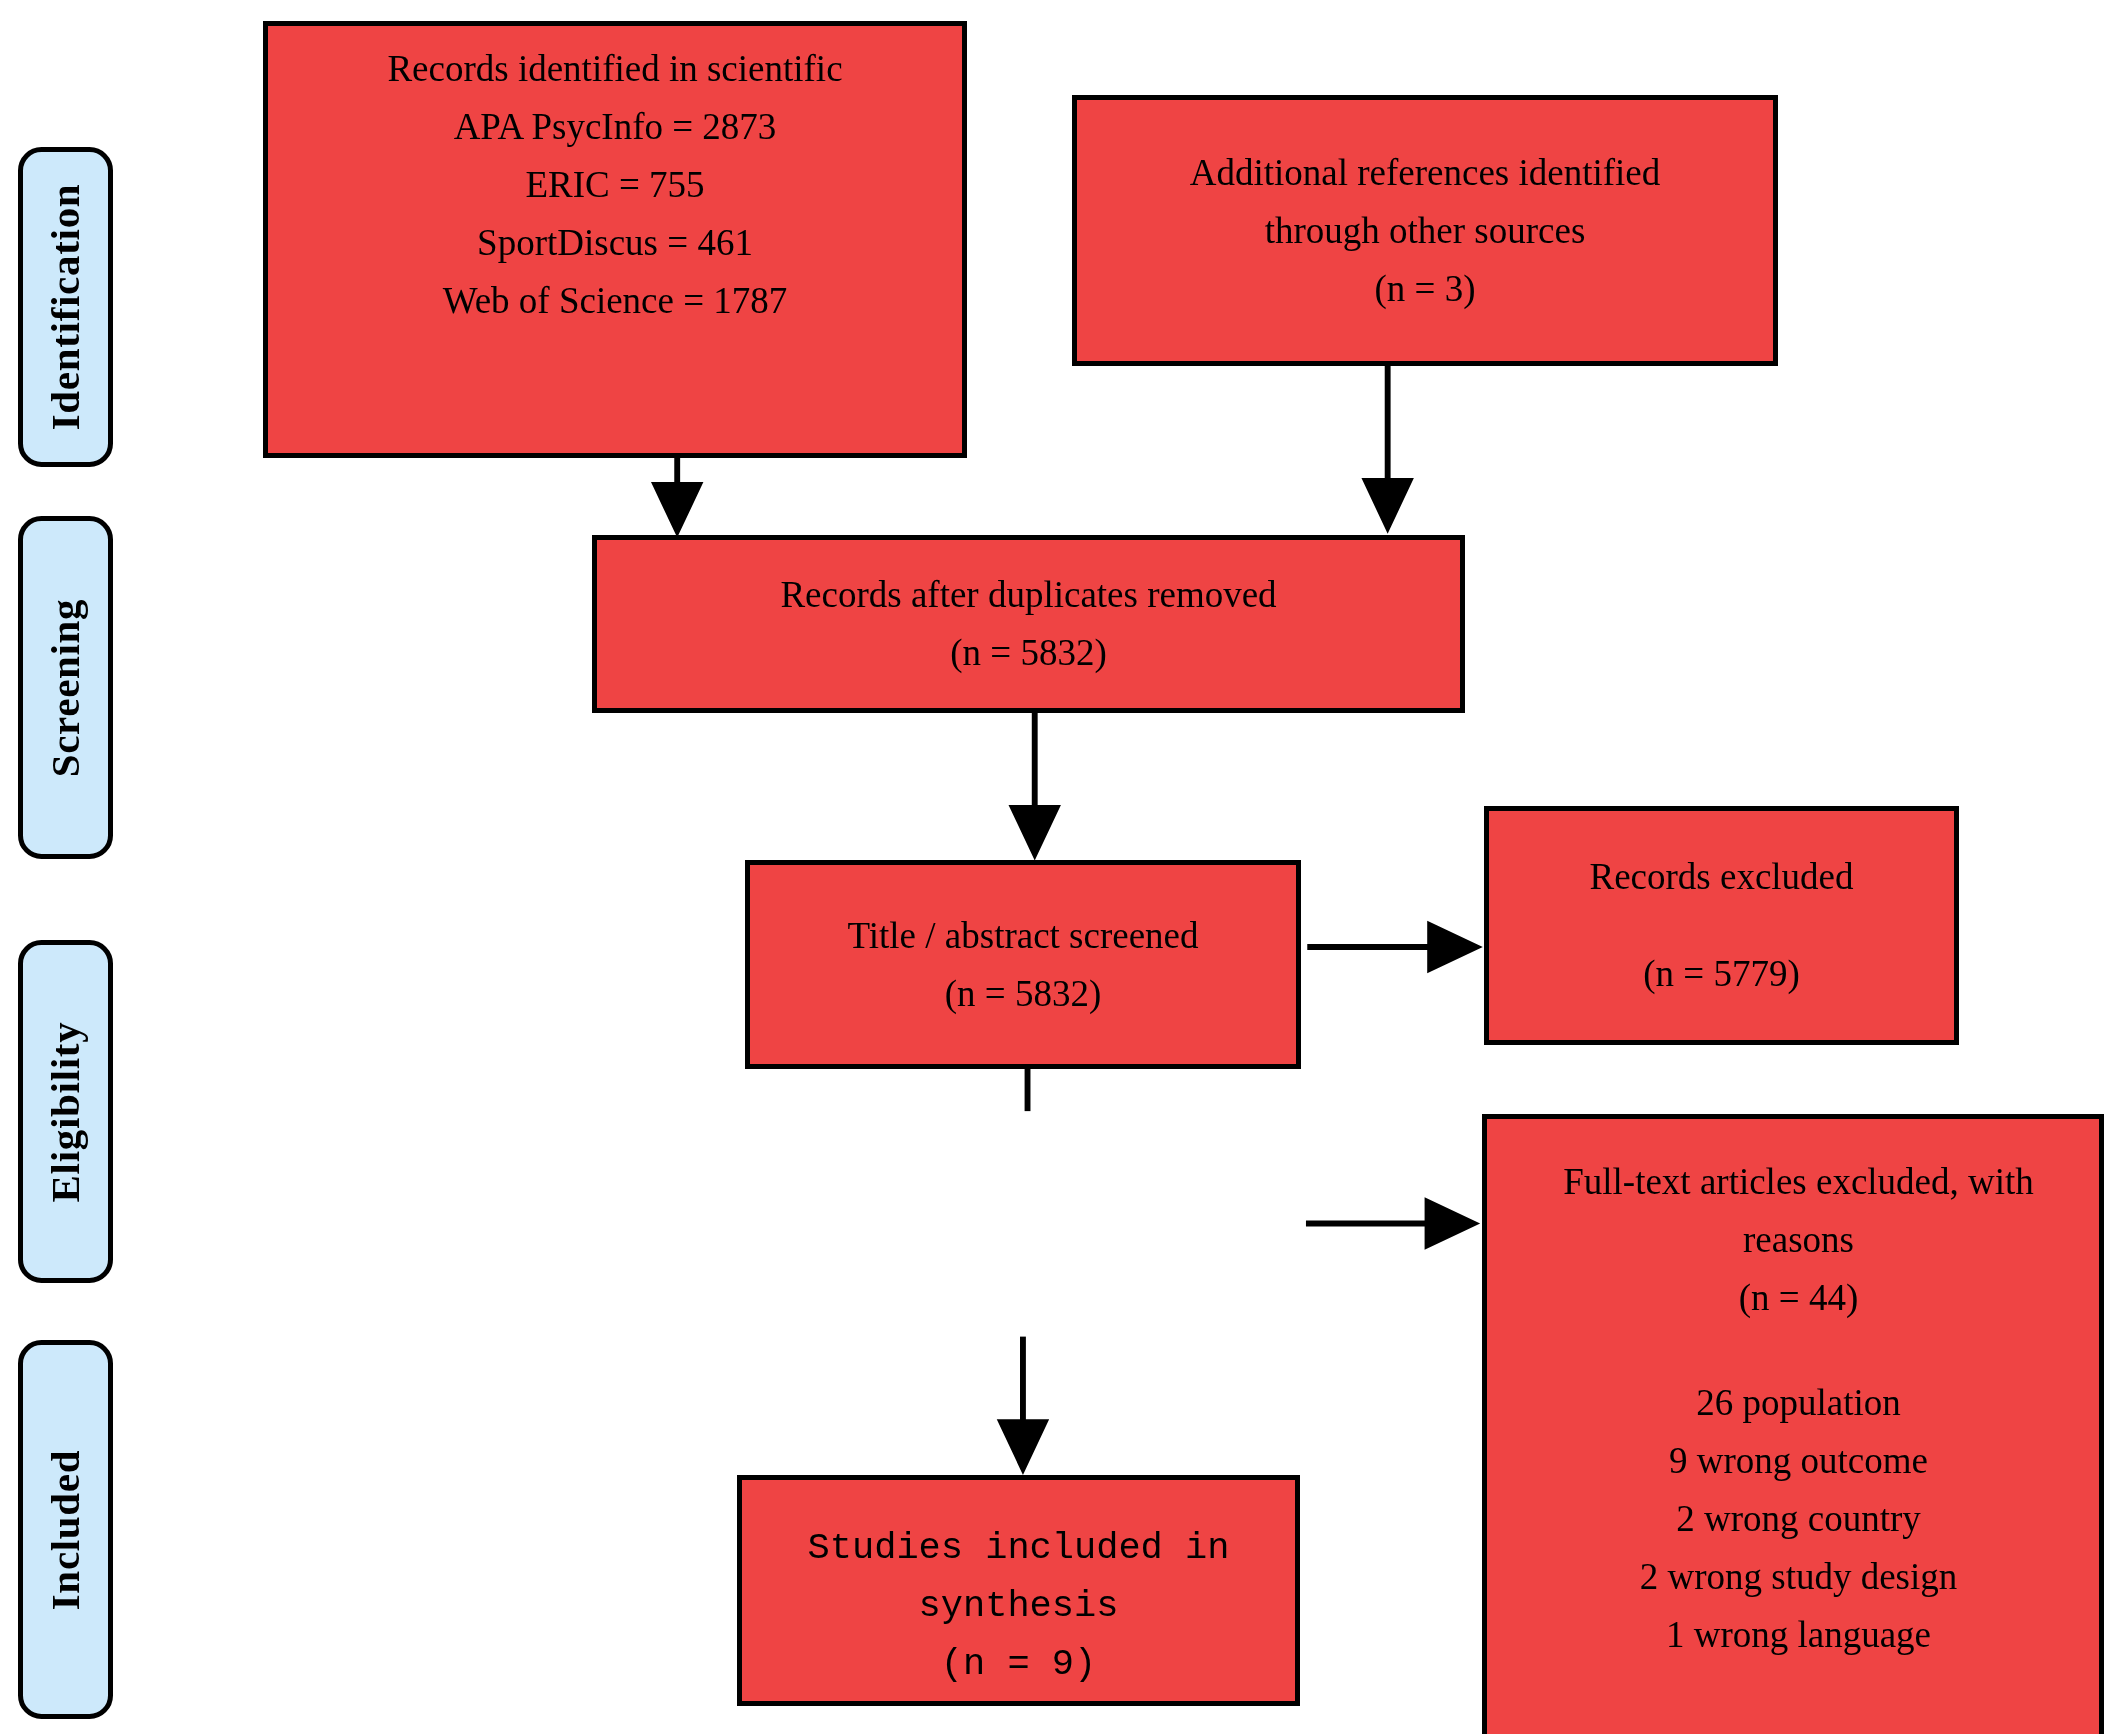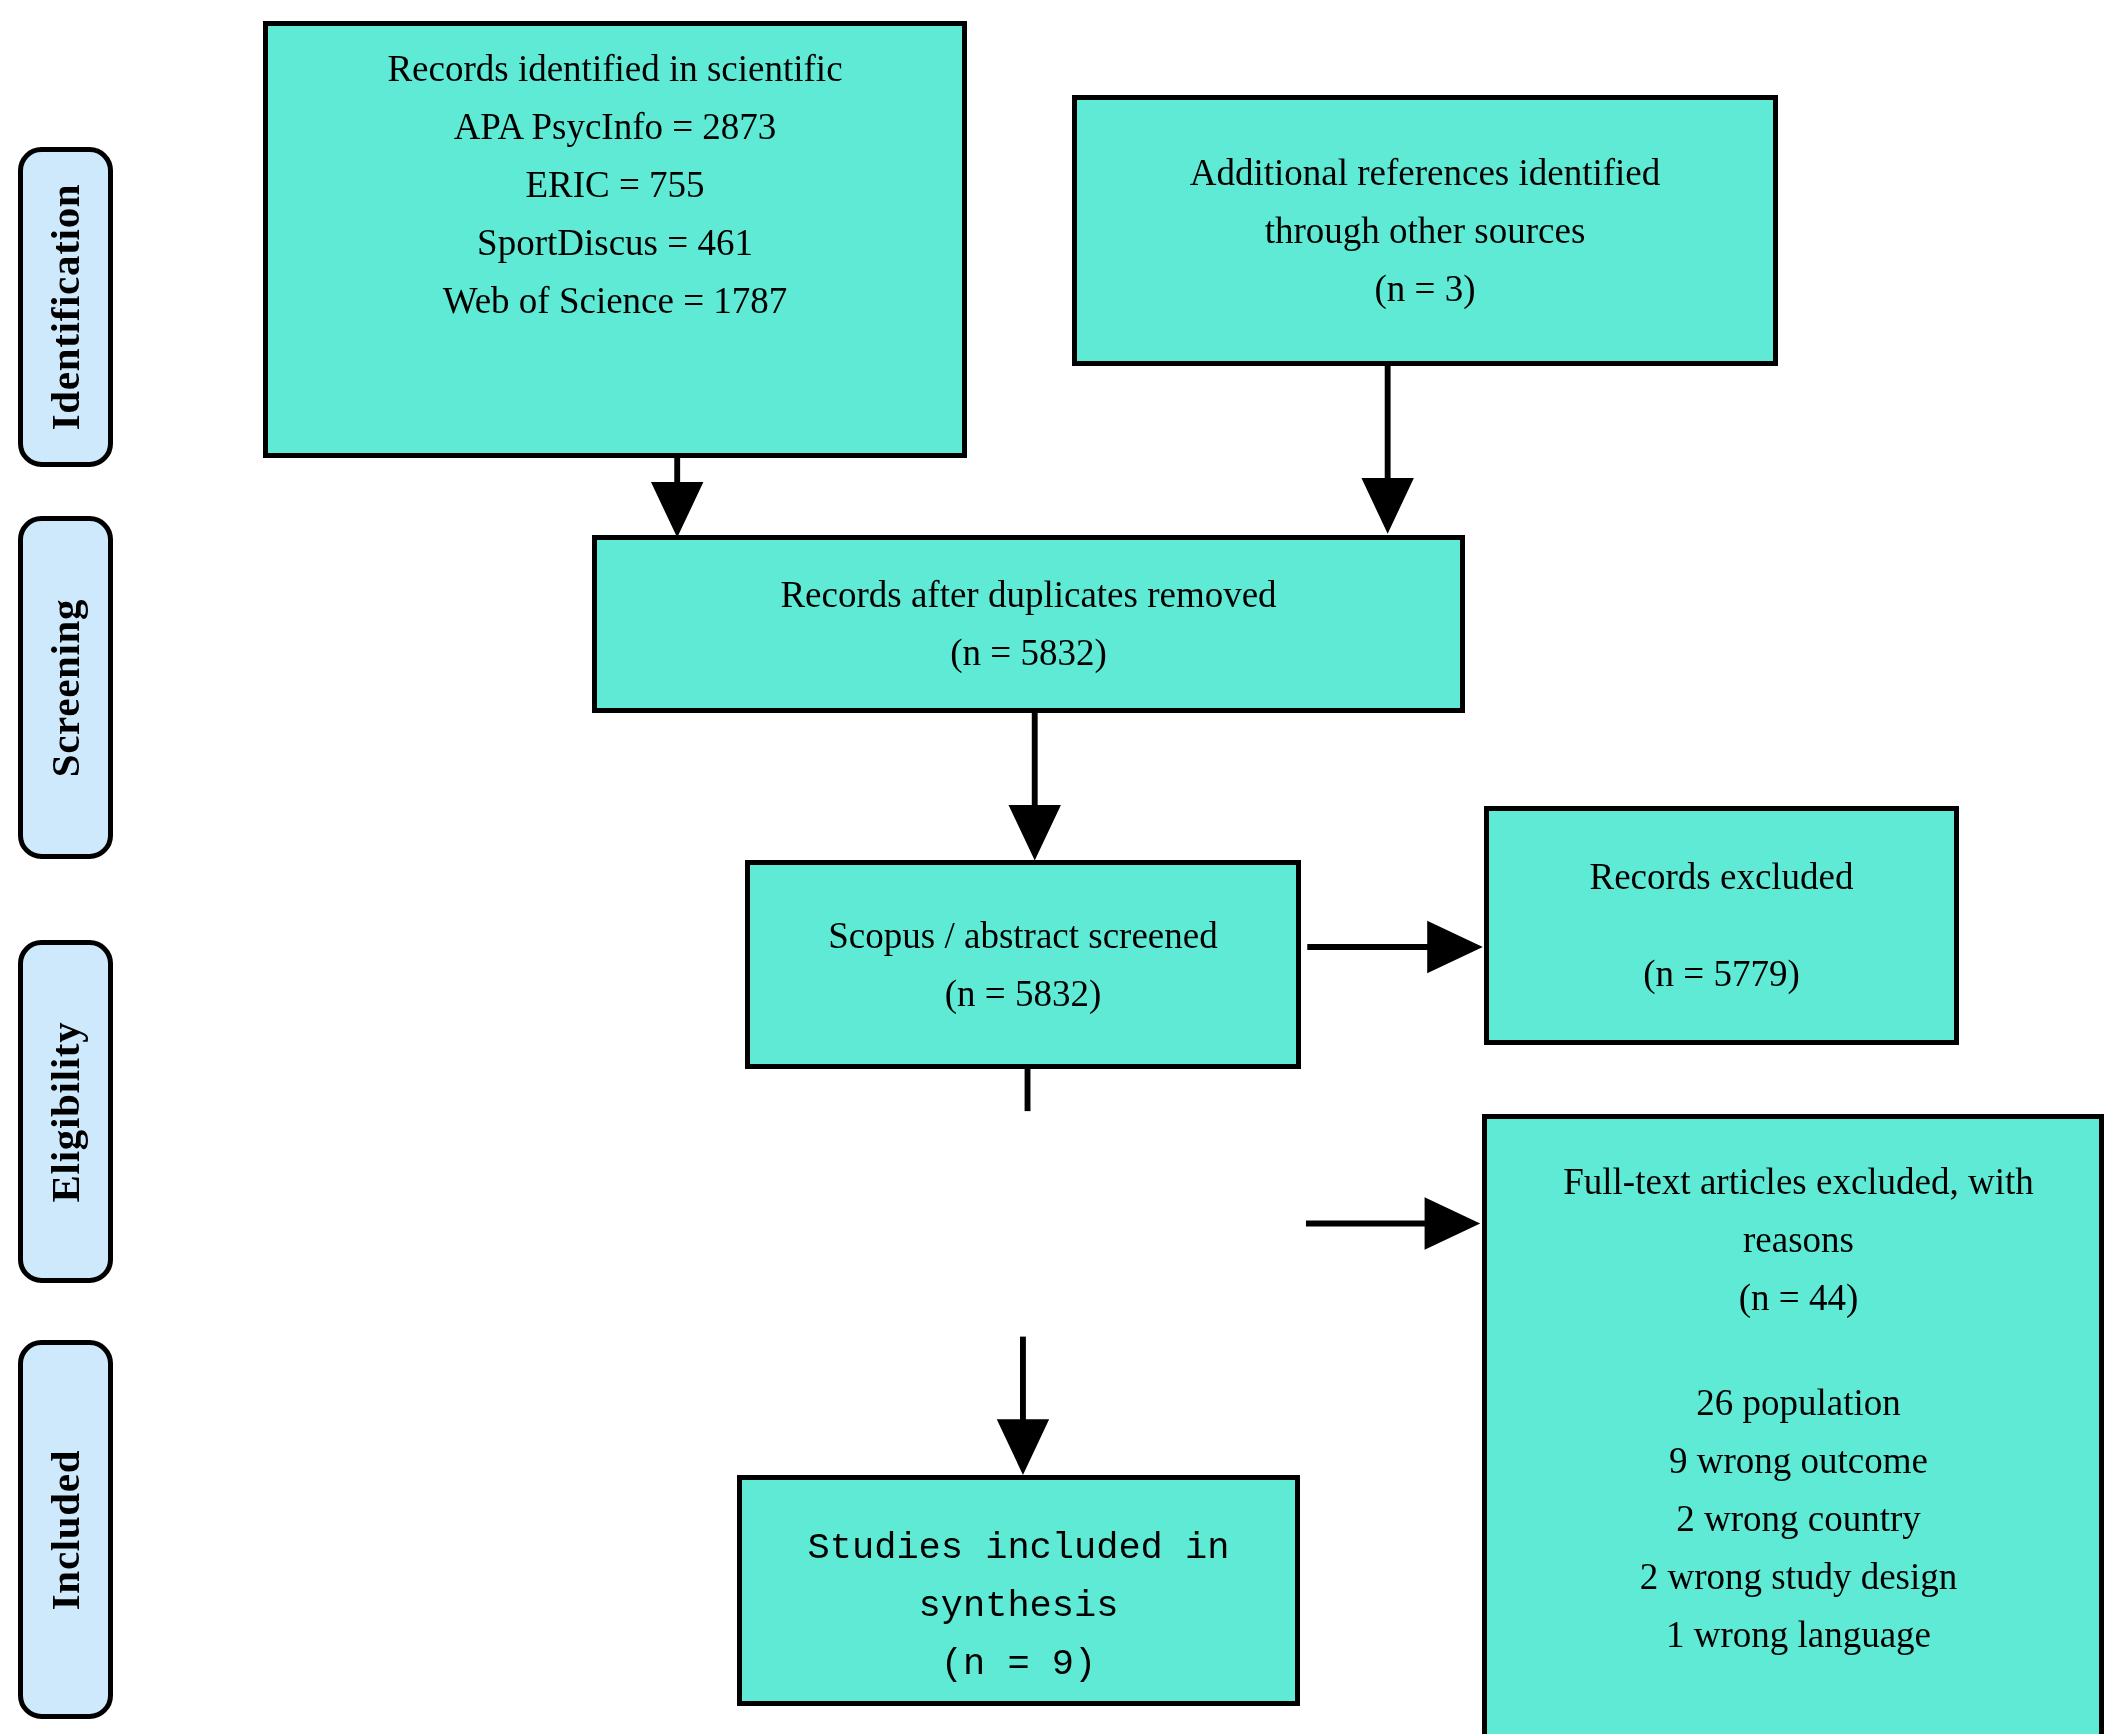--- a/index.html
+++ b/index.html
@@ -32,21 +32,21 @@
   }
   .stage span {
     transform: rotate(-90deg);
     white-space: nowrap;
     font-weight: bold;
     font-size: 41px;
     letter-spacing: 0.7px;
   }
   .box {
     position: absolute;
-    background: #5eead4;
+    background: #ef4444;
     border: 5.9px solid #000000;
     box-sizing: border-box;
     display: flex;
     flex-direction: column;
     align-items: center;
     justify-content: center;
     text-align: center;
     font-size: 37px;
     line-height: 58px;
   }
@@ -121,21 +121,21 @@
     <div class="line">through other sources</div>
     <div class="line">(n = 3)</div>
   </div>
 
   <div class="box" id="box-duplicates-removed">
     <div class="line">Records after duplicates removed</div>
     <div class="line">(n = 5832)</div>
   </div>
 
   <div class="box" id="box-title-abstract">
-    <div class="line">Scopus / abstract screened</div>
+    <div class="line">Title / abstract screened</div>
     <div class="line">(n = 5832)</div>
   </div>
 
   <div class="box" id="box-records-excluded">
     <div class="line">Records excluded</div>
     <div class="line">(n = 5779)</div>
   </div>
 
 
   <div class="box top-align" id="box-fulltext-excluded">

